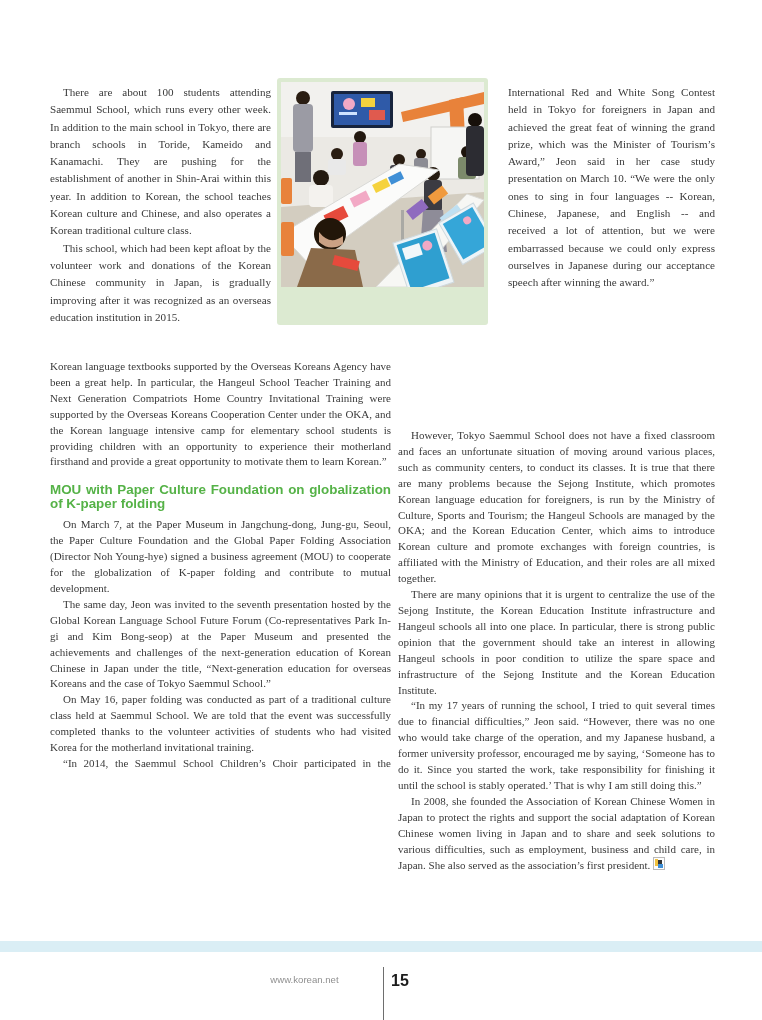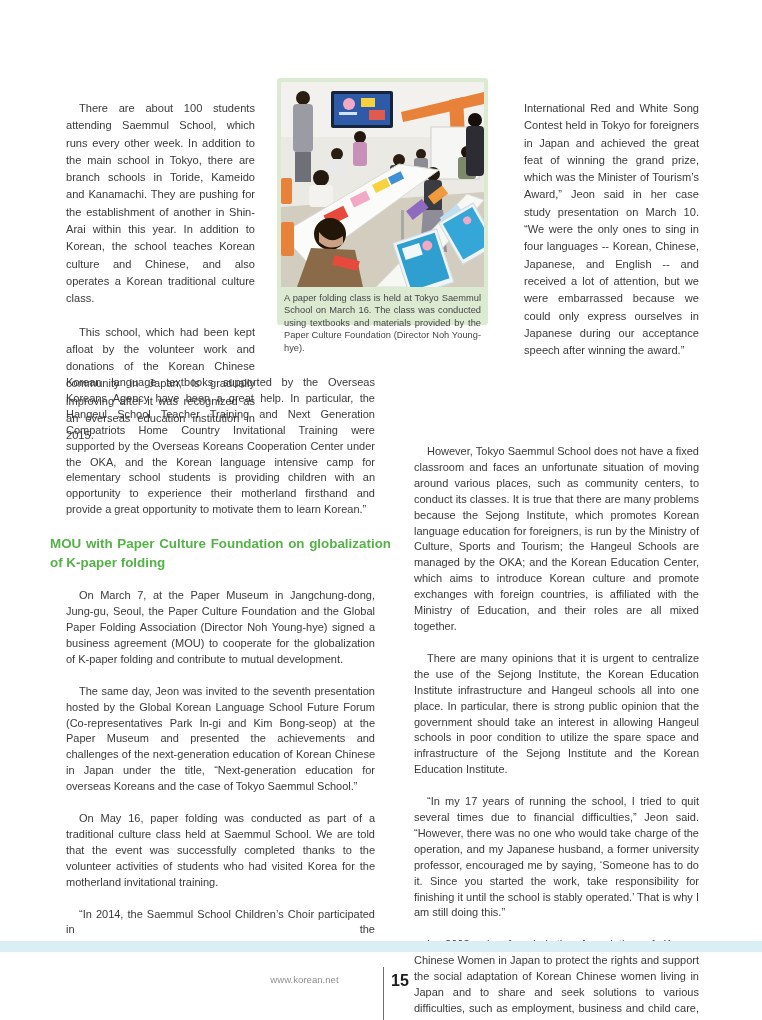--- a/index.html
+++ b/index.html
@@ -4,25 +4,25 @@
 <style>
   html,body{margin:0;padding:0;}
   body{
     width:762px;height:1020px;position:relative;background:#ffffff;
     font-family:"Liberation Sans", sans-serif;color:#3a3a3a;overflow:hidden;
   }
   .abs{position:absolute;}
   .txt{text-align:justify;}
   .narrow{font-size:11.1px;line-height:17.3px;}
   .wide{font-size:11px;line-height:15.9px;}
-  p{margin:16px;text-indent:13px;}
+  p{margin:0;text-indent:13px;font-family:Liberation Serif, serif;}
   p.noindent{text-indent:0;}
   p.stretch{text-align-last:justify;}
   h2.green{
-    color:#55b247;font-size:13.4px;line-height:19px;font-weight:bold;
+    color:#55b247;font-size:13.4px;line-height:14px;font-weight:bold;
     margin:13px 0 6px 0;text-indent:0;text-align:justify;
   }
   .photo-box{
     left:277px;top:78px;width:211px;height:247px;
     background:#dcead1;border-radius:3px;
   }
   .photo-frame{position:absolute;left:4px;top:4px;width:203px;height:205px;overflow:hidden;}
   .caption{
     position:absolute;left:7px;top:214px;width:197px;
     font-size:9.3px;line-height:12.4px;color:#454545;text-align:justify;
@@ -127,21 +127,20 @@
         <rect x="125" y="158" width="18" height="12" fill="#f2f7fa"></rect>
         <circle cx="150" cy="163" r="5" fill="#f2a9c5"></circle>
       </g>
       <g transform="rotate(-30 186 150)">
         <rect x="166" y="128" width="40" height="48" fill="#eef4f7" stroke="#cfd9de" stroke-width="1"></rect>
         <rect x="169" y="131" width="34" height="41" fill="#35a6d8"></rect>
         <circle cx="192" cy="140" r="4" fill="#f2a9c5"></circle>
       </g>
     </svg>
   </div>
-  <div class="caption">A paper folding class is held at Tokyo Saemmul School on March 16. The class was conducted using textbooks and materials provided by the Paper Culture Foundation (Director Noh Young-hye).</div>
 </div>
 
 <div class="abs txt narrow" style="left:508px;top:84px;width:207px;">
   <p class="noindent">International Red and White Song Contest held in Tokyo for foreigners in Japan and achieved the great feat of winning the grand prize, which was the Minister of Tourism’s Award,” Jeon said in her case study presentation on March 10. “We were the only ones to sing in four languages -- Korean, Chinese, Japanese, and English -- and received a lot of attention, but we were embarrassed because we could only express ourselves in Japanese during our acceptance speech after winning the award.”</p>
 </div>
 
 <div class="abs txt wide" style="left:50px;top:359px;width:341px;">
   <p class="noindent">Korean language textbooks supported by the Overseas Koreans Agency have been a great help. In particular, the Hangeul School Teacher Training and Next Generation Compatriots Home Country Invitational Training were supported by the Overseas Koreans Cooperation Center under the OKA, and the Korean language intensive camp for elementary school students is providing children with an opportunity to experience their motherland firsthand and provide a great opportunity to motivate them to learn Korean.”</p>
   <h2 class="green">MOU with Paper Culture Foundation on globalization of K-paper folding</h2>
   <p>On March 7, at the Paper Museum in Jangchung-dong, Jung-gu, Seoul, the Paper Culture Foundation and the Global Paper Folding Association (Director Noh Young-hye) signed a business agreement (MOU) to cooperate for the globalization of K-paper folding and contribute to mutual development.</p>

